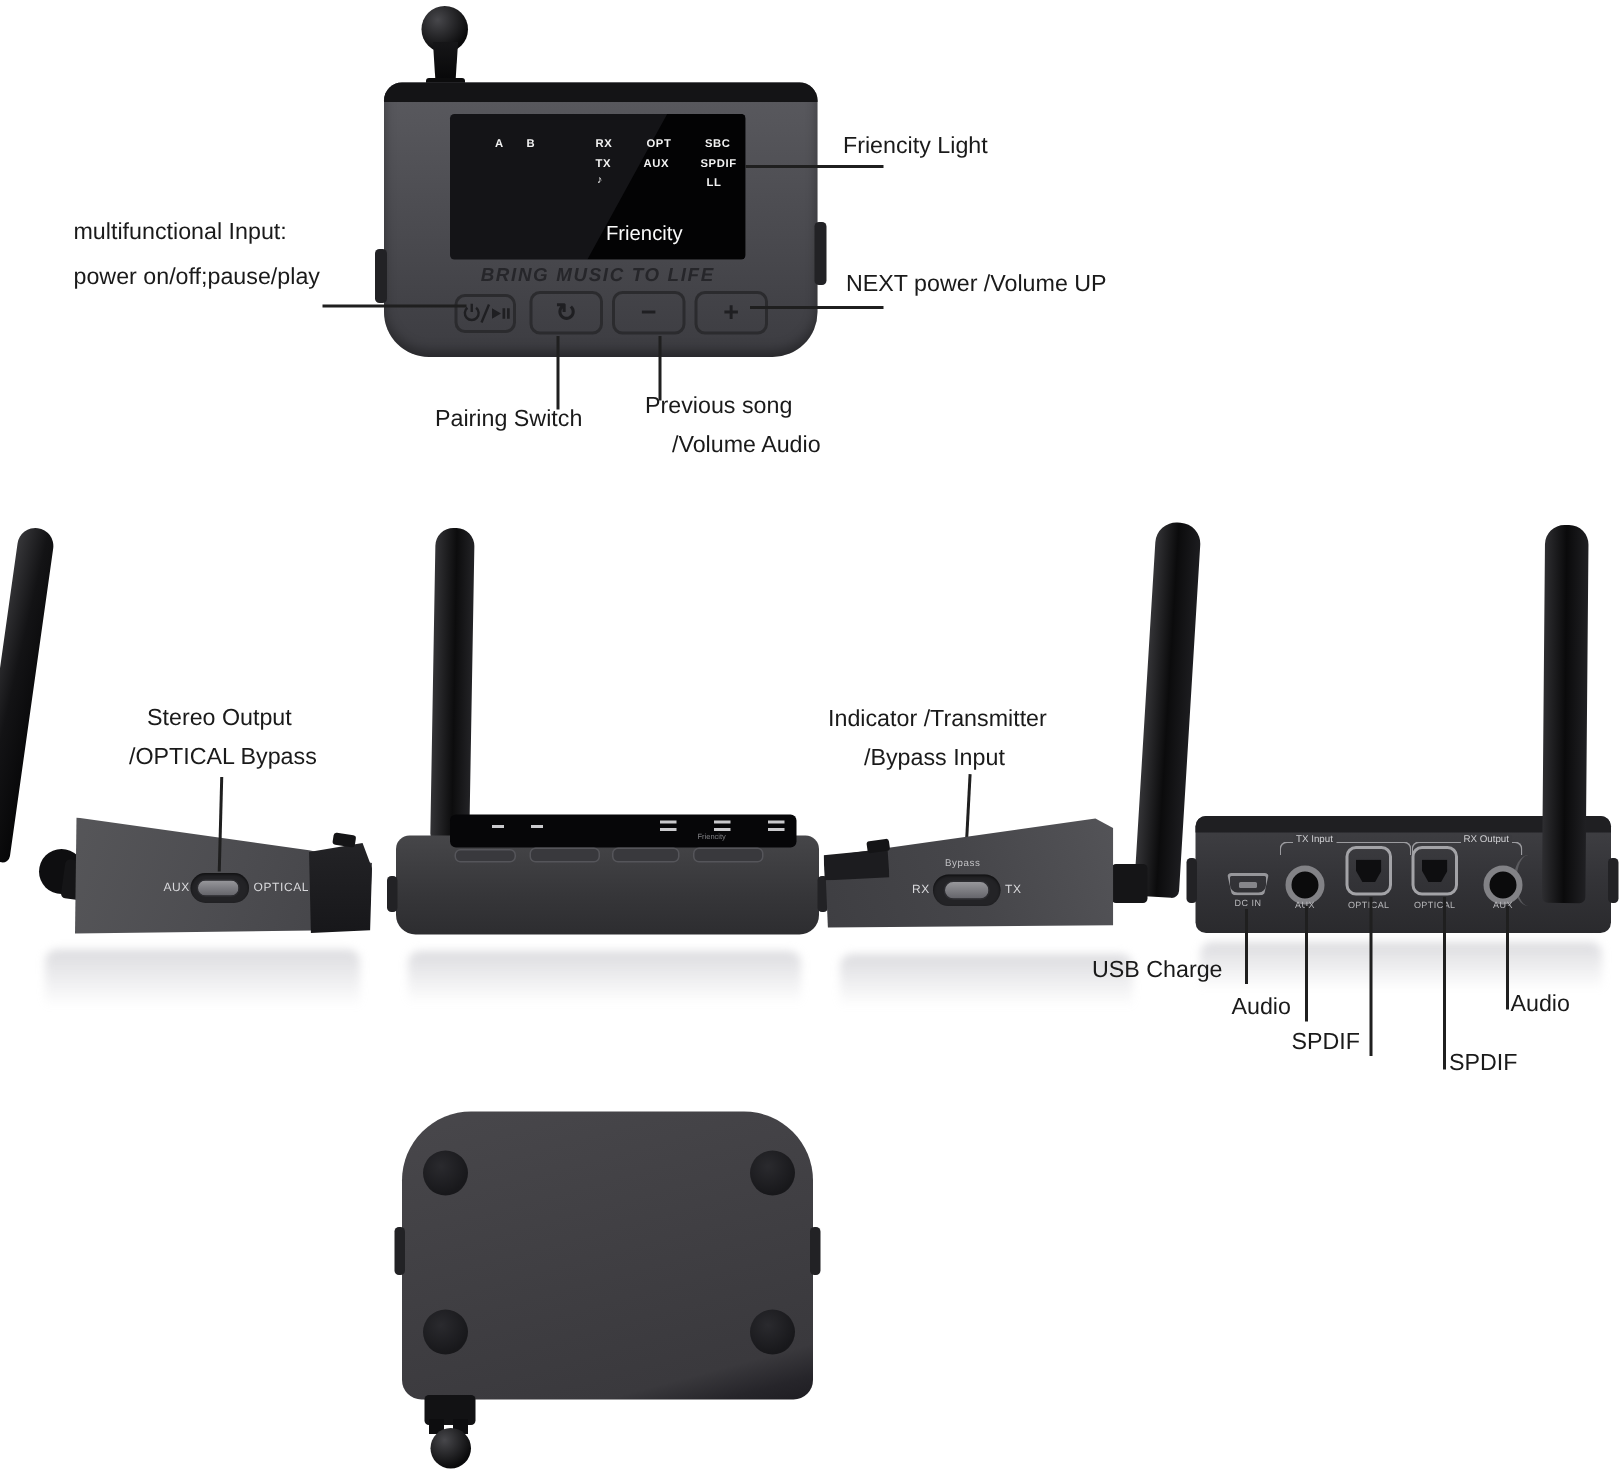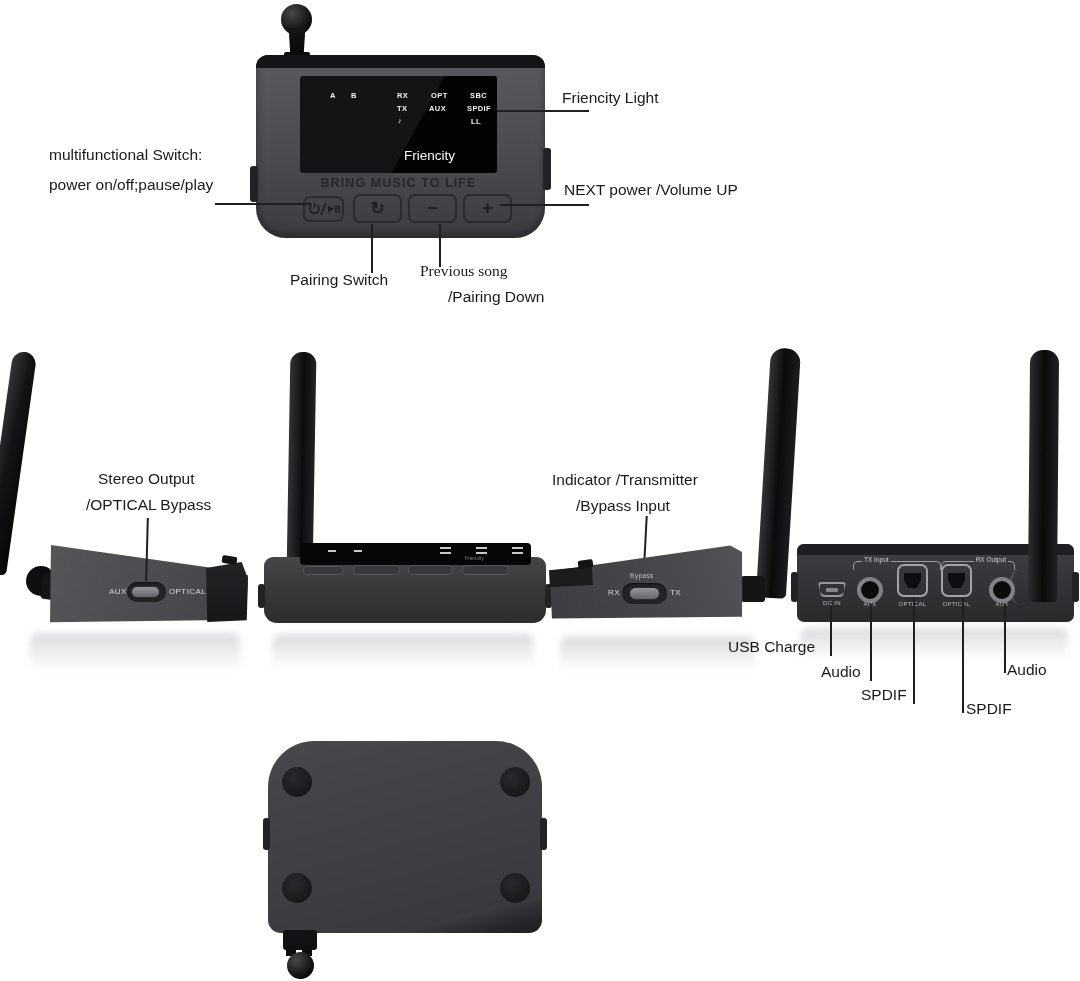--- a/index.html
+++ b/index.html
@@ -64,21 +64,21 @@
     <span class="ind" style="left:131px;top:16px;">OPT</span>
     <span class="ind" style="left:170px;top:16px;">SBC</span>
     <span class="ind" style="left:97px;top:29px;">TX</span>
     <span class="ind" style="left:129px;top:29px;">AUX</span>
     <span class="ind" style="left:167px;top:29px;">SPDIF</span>
     <span class="ind" style="left:98px;top:41px;font-size:7px;">♪</span>
     <span class="ind" style="left:171px;top:42px;">LL</span>
     <span class="brand" style="left:104px;top:73px;">Friencity</span>
   </div>
 
-  <div class="tagline" style="left:300px;top:176px;width:197px;">BRING MUSIC TO LIFE</div>
+  <div class="tagline" style="left:300px;top:176px;width:197px;font-style:italic;">BRING MUSIC TO LIFE</div>
 
   <div class="btn" style="left:303px;top:196px;width:41px;height:26px;">
     <svg width="32" height="16" viewBox="0 0 32 16">
       <g stroke="#1f1f22" stroke-width="1.6" fill="none">
         <path d="M3.6 4.2 A4.6 4.6 0 1 0 9.4 4.2"></path>
         <line x1="6.5" y1="1.5" x2="6.5" y2="7"></line>
         <line x1="13" y1="14" x2="18" y2="2"></line>
       </g>
       <polygon points="20,4.5 20,11.5 26,8" fill="#1f1f22"></polygon>
       <rect x="27" y="4.5" width="1.8" height="7" fill="#1f1f22"></rect>
@@ -88,36 +88,36 @@
   <div class="btn" style="left:353px;top:194px;width:49px;height:29px;font-size:17px;">
     <span>↻</span>
   </div>
   <div class="btn" style="left:408px;top:194px;width:49px;height:29px;font-size:18px;">
     <span>−</span>
   </div>
   <div class="btn" style="left:463px;top:194px;width:49px;height:29px;font-size:18px;">
     <span>+</span>
   </div>
 
-  <div class="lbl" style="left:49px;top:146px;">multifunctional Switch:</div>
+  <div class="lbl" style="left:49px;top:146px;">multifunctional Input:</div>
   <div class="lbl" style="left:49px;top:176px;">power on/off;pause/play</div>
   <div class="lead-h" style="left:215px;top:203px;width:96px;"></div>
 
   <div class="lbl" style="left:562px;top:89px;">Friencity Light</div>
   <div class="lead-h" style="left:497px;top:110px;width:92px;"></div>
 
   <div class="lbl" style="left:564px;top:181px;">NEXT power /Volume UP</div>
   <div class="lead-h" style="left:500px;top:204px;width:89px;"></div>
 
   <div class="lead-v" style="left:371px;top:224px;height:49px;"></div>
   <div class="lbl" style="left:290px;top:271px;">Pairing Switch</div>
 
   <div class="lead-v" style="left:439px;top:224px;height:43px;"></div>
-  <div class="lbl" style="left:420px;top:262px;font-family:Liberation Serif, serif;">Previous song</div>
-  <div class="lbl" style="left:448px;top:288px;">/Pairing Down</div>
+  <div class="lbl" style="left:430px;top:262px;">Previous song</div>
+  <div class="lbl" style="left:448px;top:288px;">/Volume Audio</div>
 
   <div class="ant" style="left:12px;top:352px;width:24px;height:224px;border-radius:12px 12px 5px 5px;background:linear-gradient(95deg,#38383b,#131315 45%,#060607);transform:rotate(8deg);transform-origin:50% 4%;"></div>
   <div class="abs" style="left:26px;top:566px;width:30px;height:30px;border-radius:50%;background:#0e0e10;"></div>
   <div class="abs" style="left:42px;top:574px;width:22px;height:26px;background:#151517;border-radius:3px;transform:rotate(8deg);"></div>
 
   <div class="wedge" style="left:48px;top:540px;width:200px;height:84px;background:linear-gradient(110deg,#565659,#4c4c50 55%,#434347);clip-path:polygon(1.5% 6%,79% 32%,100% 42%,99% 95%,1% 98%);"></div>
   <div class="cap" style="left:206px;top:562px;width:42px;height:60px;background:linear-gradient(#232326,#17171a);clip-path:polygon(0 10%,85% 0,100% 28%,97% 97%,3% 100%);"></div>
   <div class="abs" style="left:222px;top:556px;width:15px;height:8px;background:#141416;border-radius:2px;transform:rotate(9deg);"></div>
 
   <span class="sw-txt" style="left:109px;top:588px;">AUX</span>

